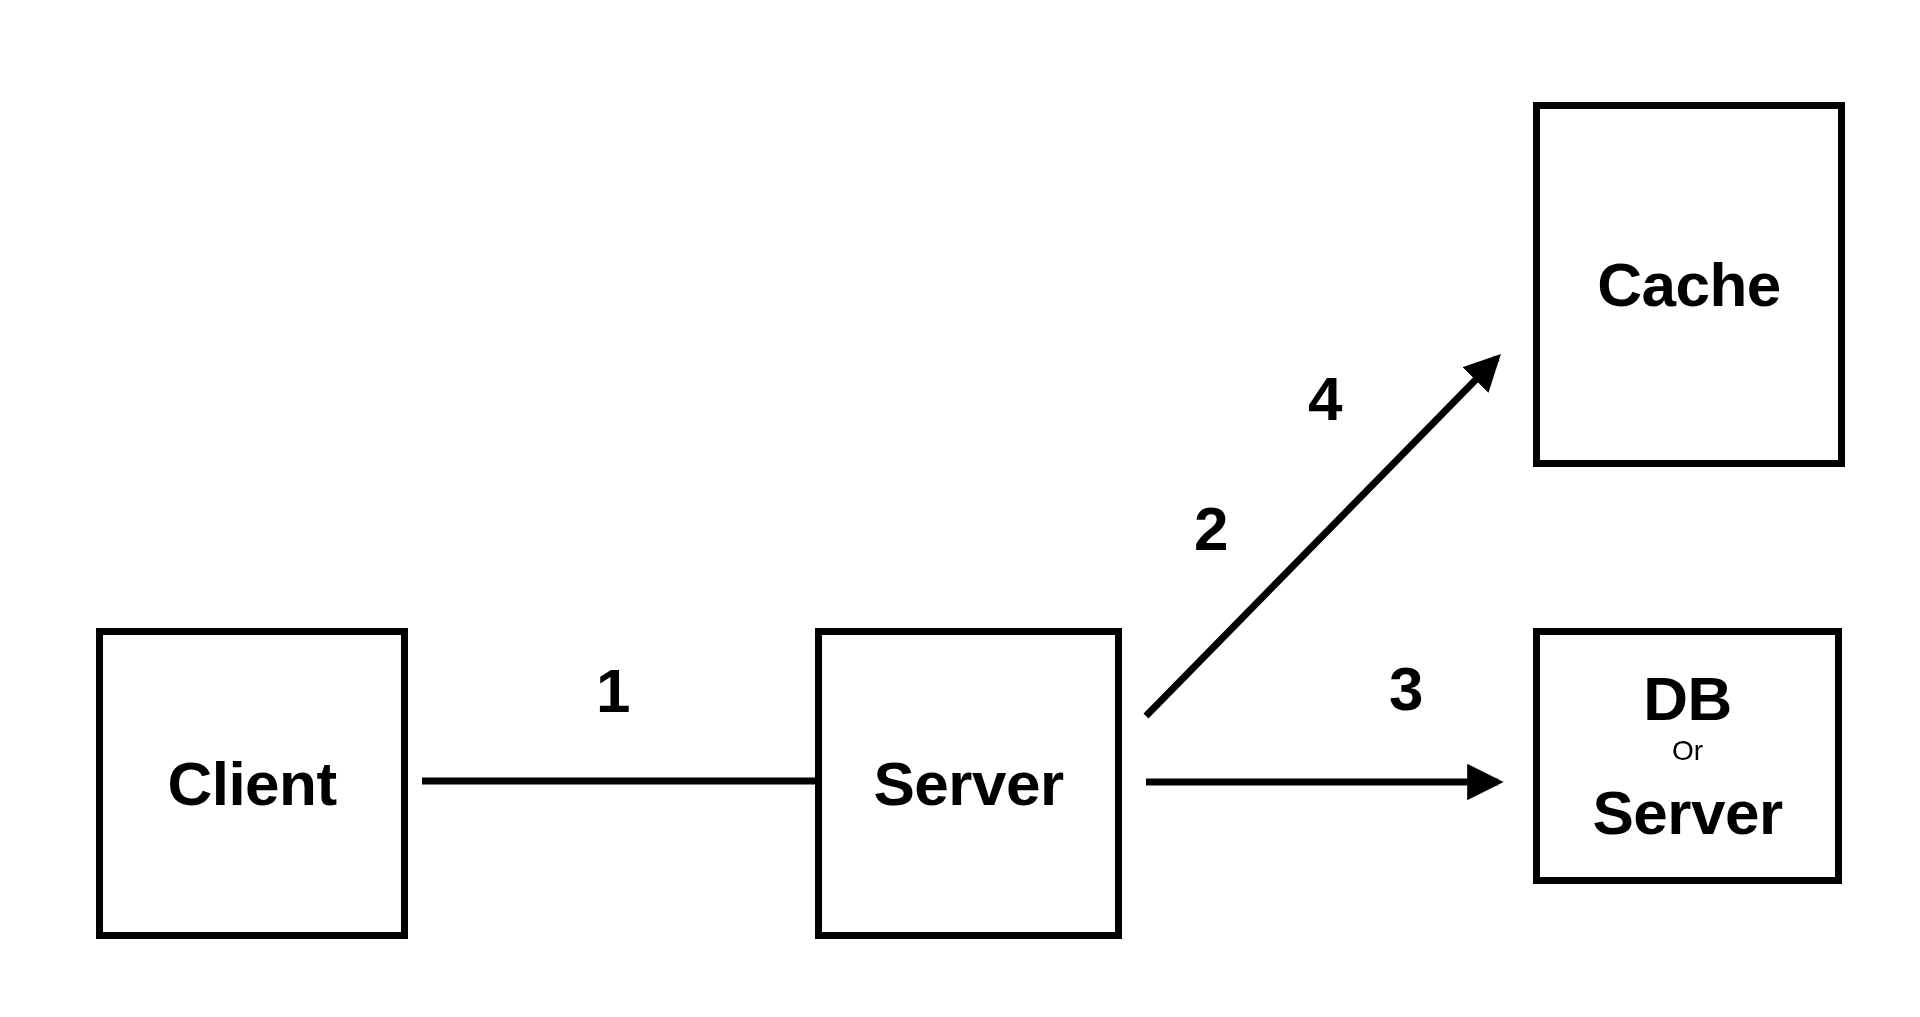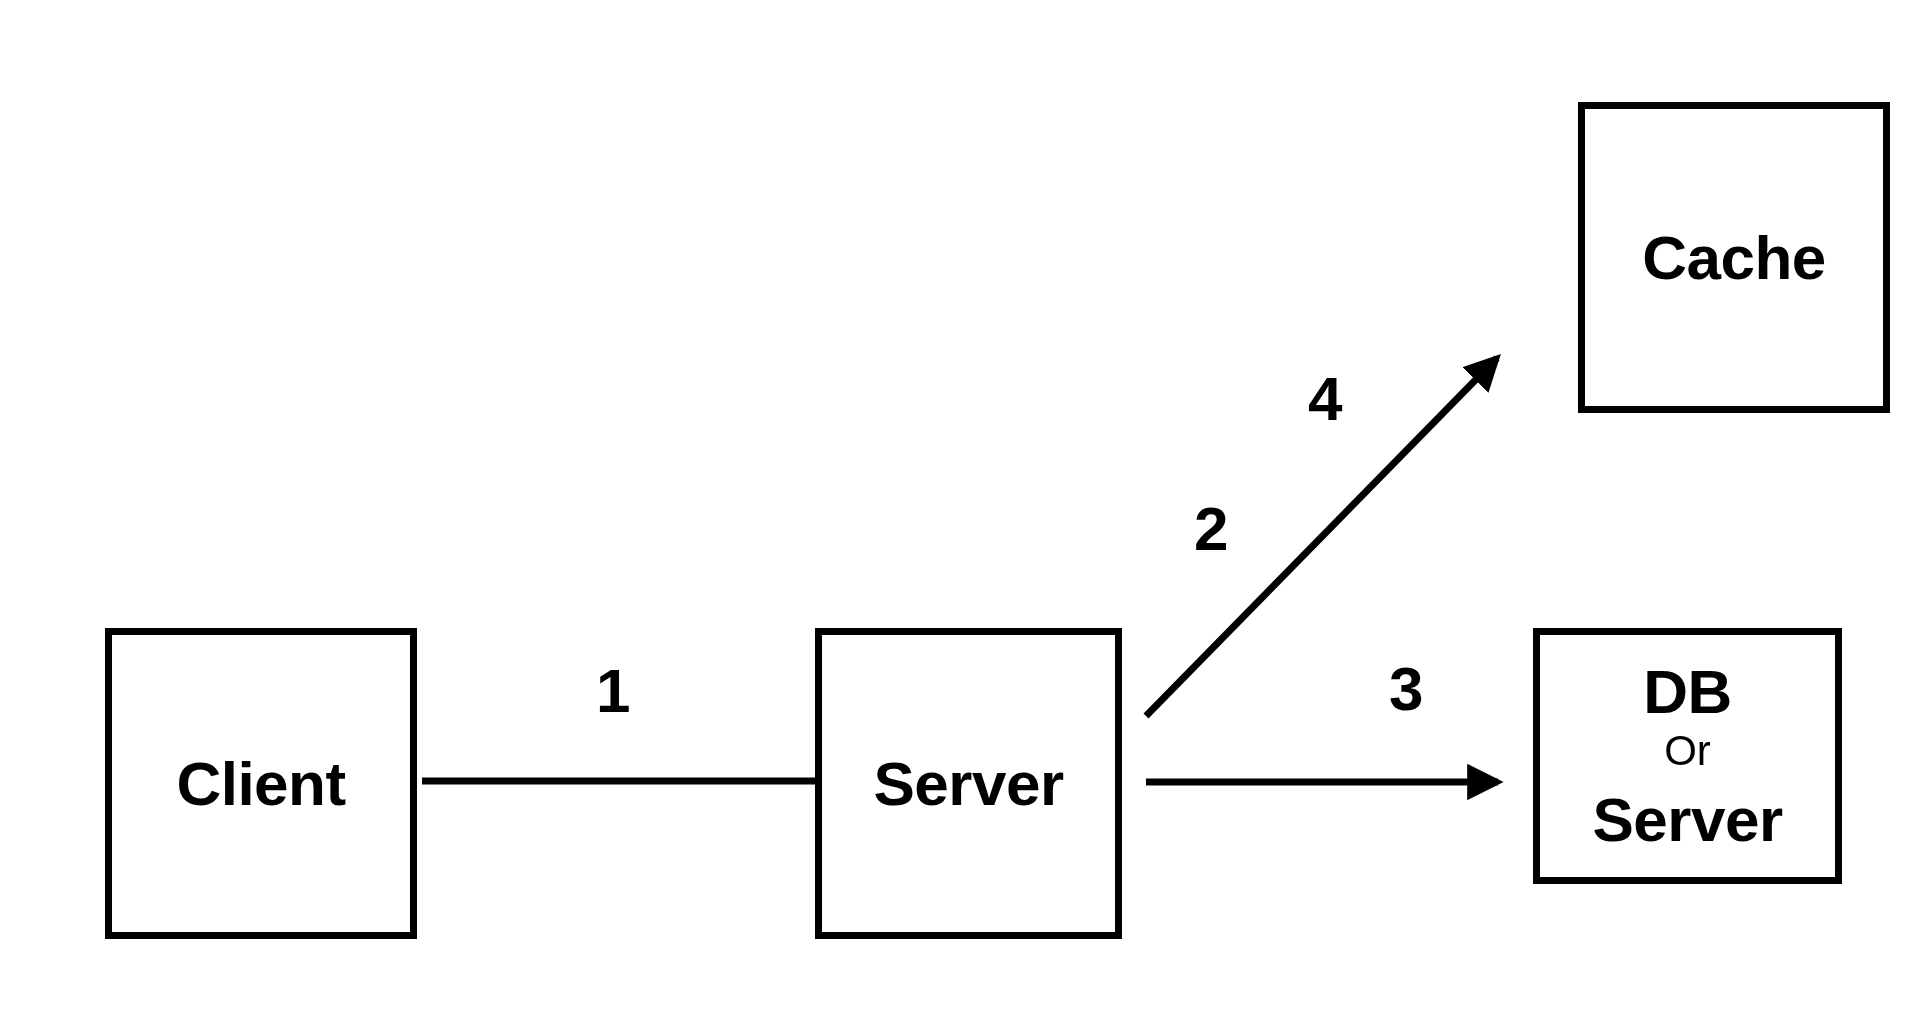--- a/index.html
+++ b/index.html
@@ -31,27 +31,27 @@
     line-height: 1.02;
   }
   .node-label {
     font-weight: bold;
     font-size: 62px;
     letter-spacing: -0.5px;
     white-space: nowrap;
   }
   .node-label.sub {
     font-weight: normal;
-    font-size: 42px;
+    font-size: 28px;
     letter-spacing: 0px;
     margin: 6px 0 16px 0;
   }
-  #node-client  { left: 105px;   top: 628px; width: 312px; height: 311px; }
+  #node-client  { left: 96px;   top: 628px; width: 312px; height: 311px; }
   #node-server  { left: 815px;  top: 628px; width: 307px; height: 311px; }
-  #node-cache   { left: 1533px; top: 102px; width: 312px; height: 311px; margin-left: 45px; }
+  #node-cache   { left: 1533px; top: 102px; width: 312px; height: 365px; }
   #node-db      { left: 1533px; top: 628px; width: 309px; height: 256px; }
 
   #node-db .stack {
     display: flex;
     flex-direction: column;
     align-items: center;
     justify-content: center;
   }
 
   .edge-layer {

